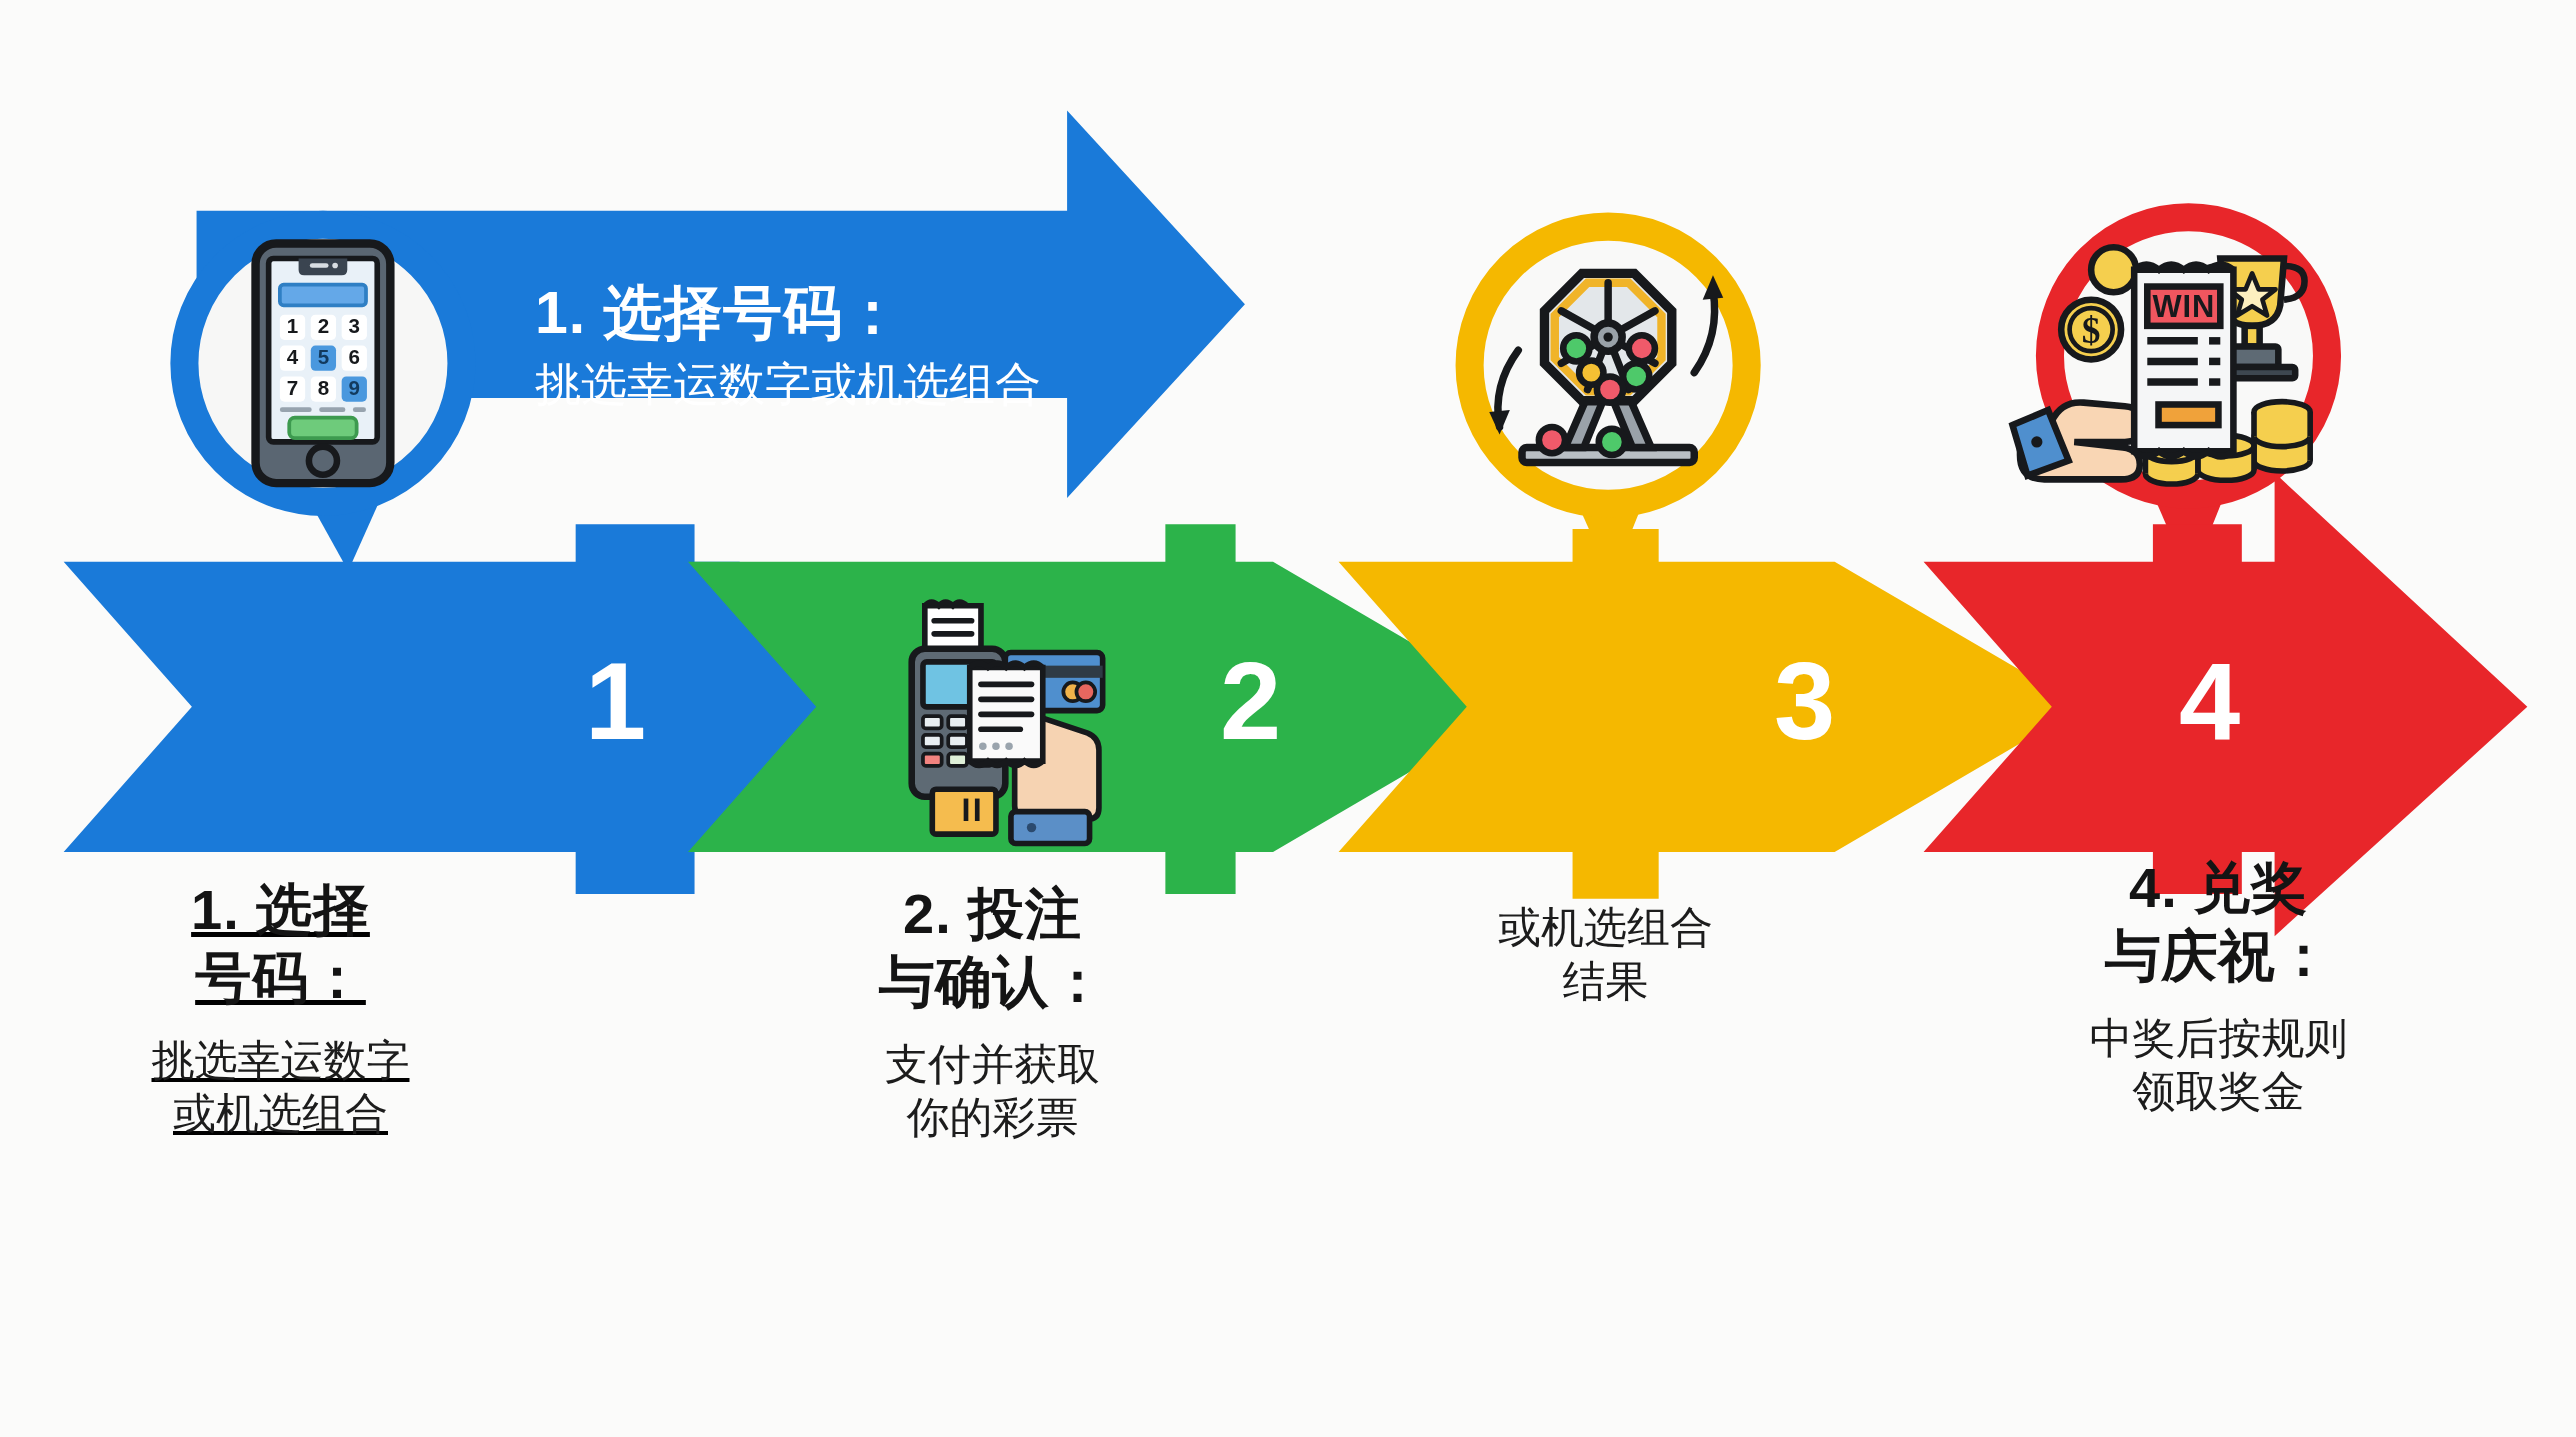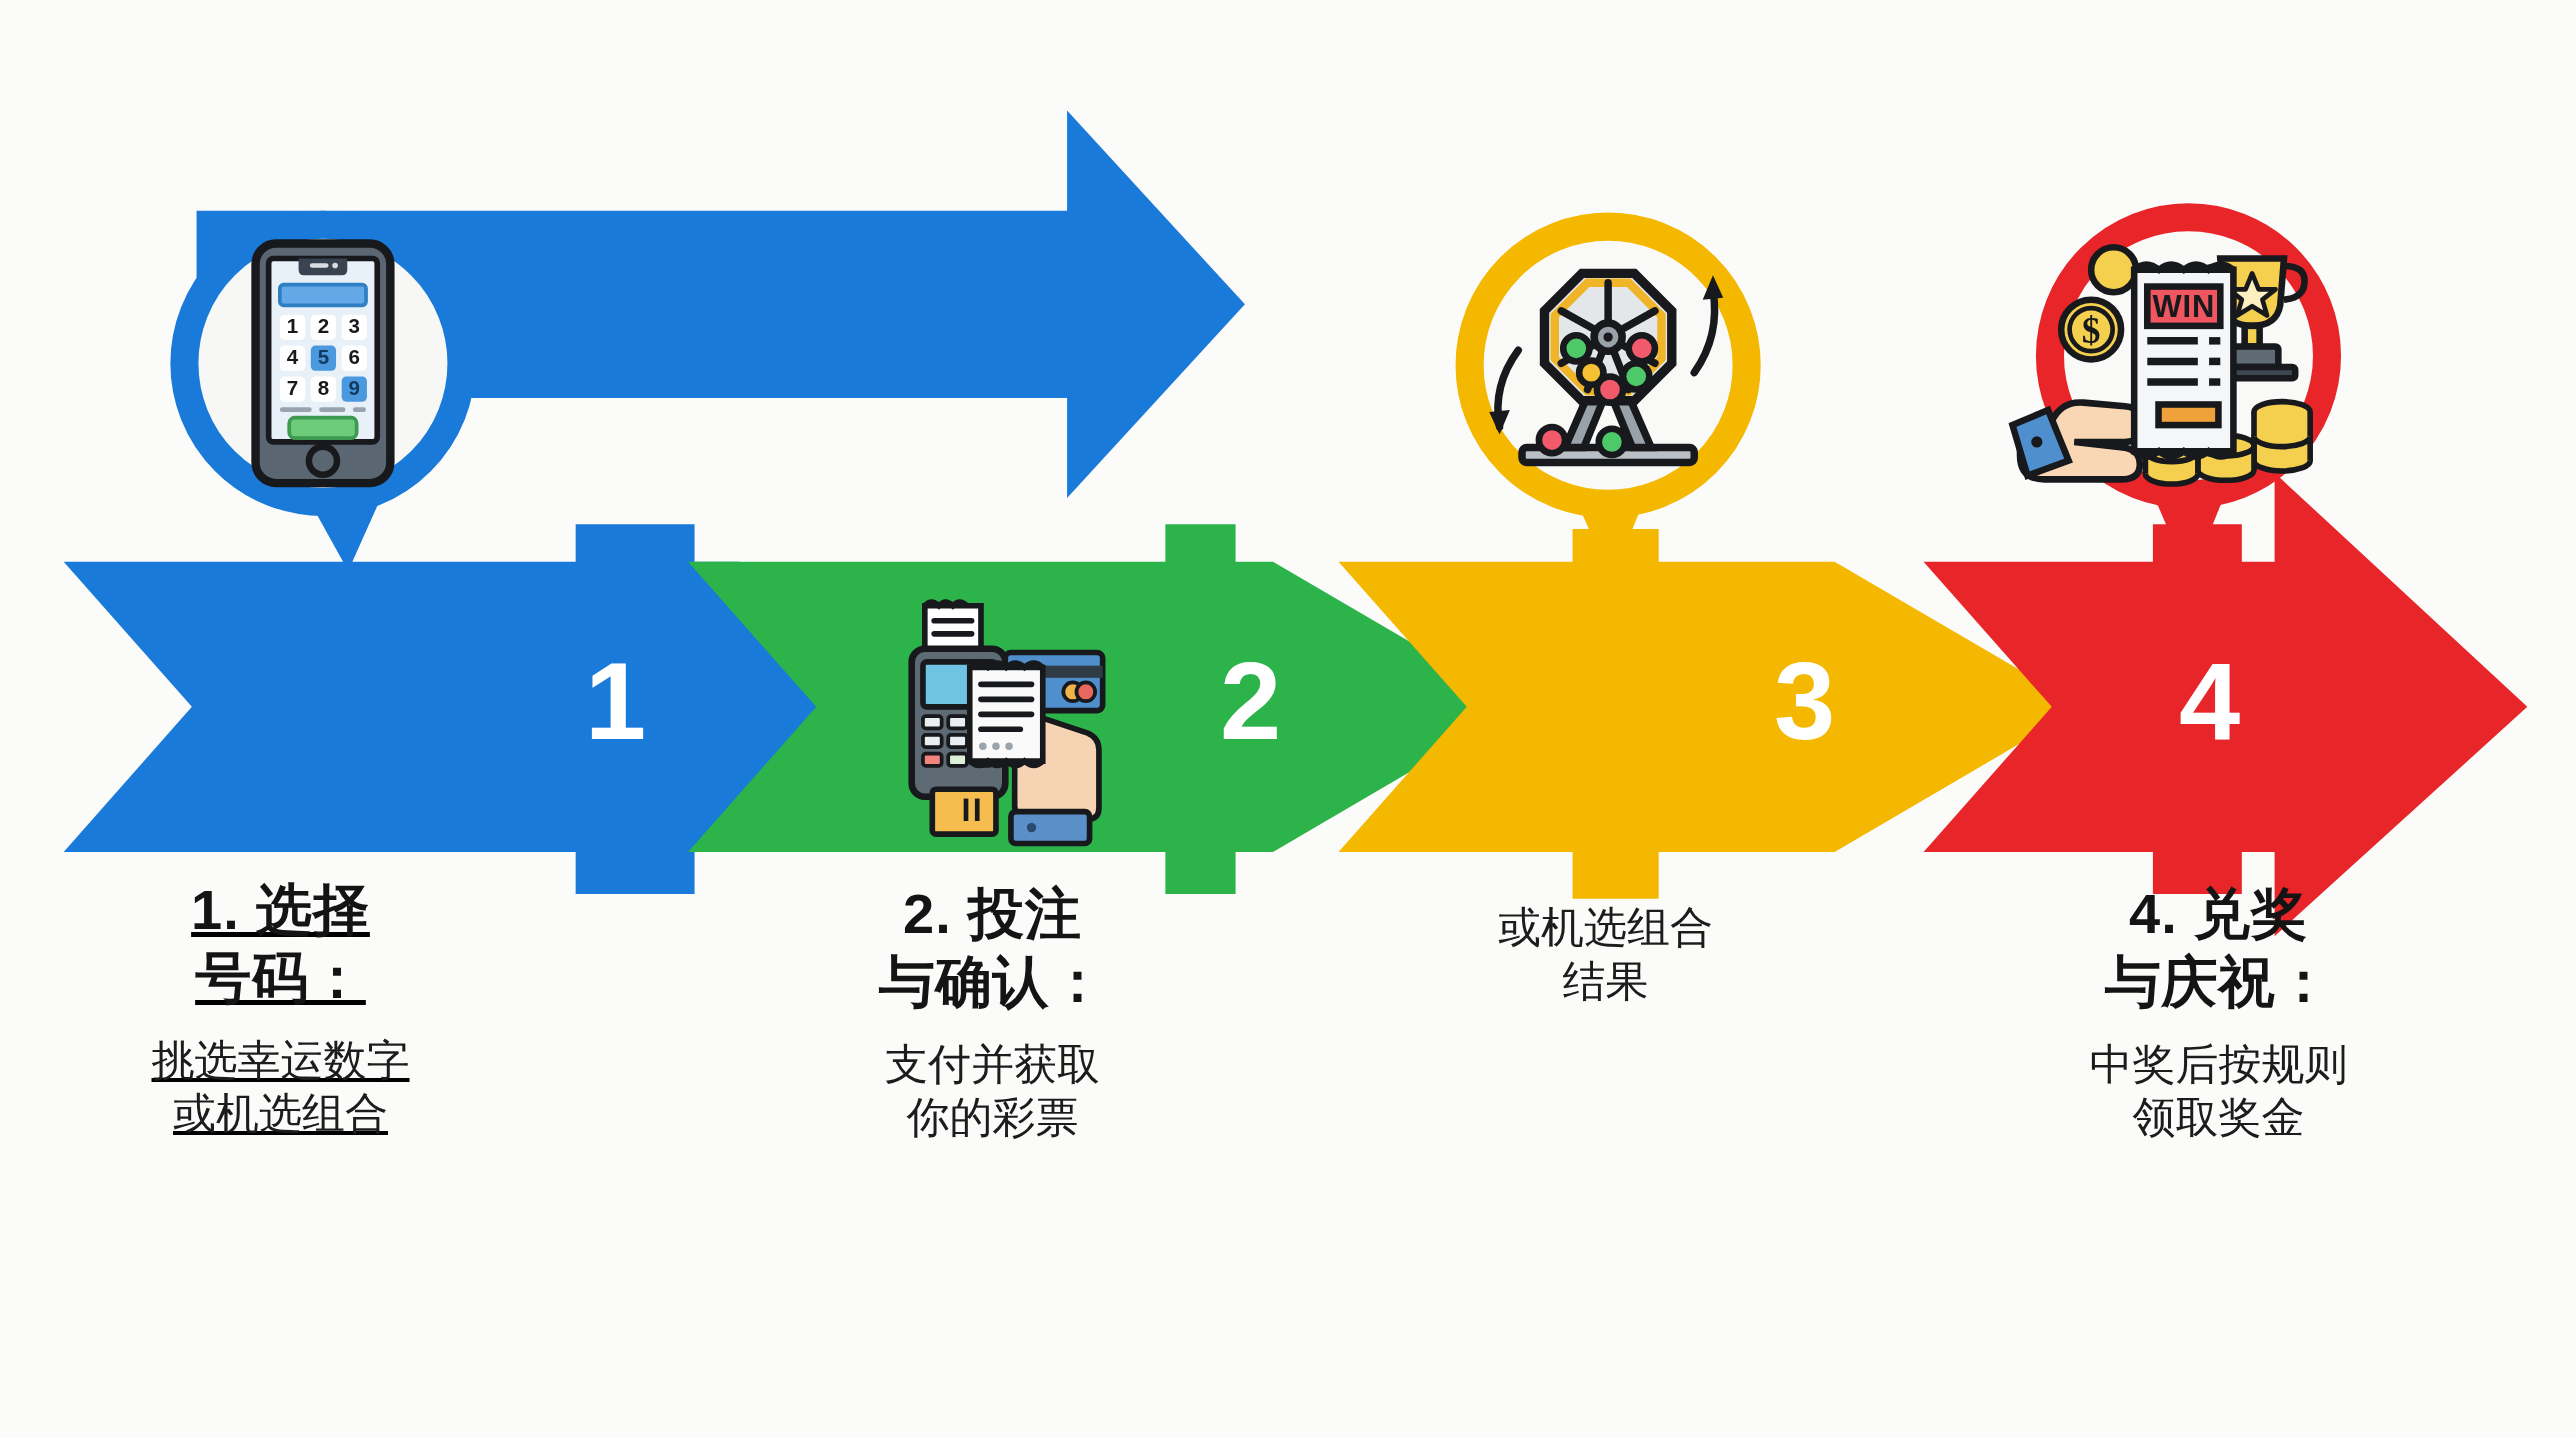--- a/index.html
+++ b/index.html
@@ -280,20 +280,24 @@
         <line x1="22" y1="-16" x2="34" y2="-16"></line>
         <line x1="-44" y1="6" x2="10" y2="6"></line>
         <line x1="22" y1="6" x2="34" y2="6"></line>
         <line x1="-44" y1="28" x2="10" y2="28"></line>
         <line x1="22" y1="28" x2="34" y2="28"></line>
       </g>
       <rect x="-32" y="52" width="64" height="22" fill="#f0a23a" stroke="#17191c" stroke-width="7"></rect>
     </g>
   </svg>
 
+  <div class="cap" style="left:535px; top:281px; width:599px;">
+    <div class="ct">1. 选择号码：</div>
+    <div class="cs">挑选幸运数字或机选组合</div>
+  </div>
 
   <div class="num" style="left:585px; top:646px;">1</div>
   <div class="num" style="left:1220px; top:646px;">2</div>
   <div class="num" style="left:1774px; top:646px;">3</div>
   <div class="num" style="left:2179px; top:646px;">4</div>
 
   <div class="lbl" style="left:28px; top:876px; width:505px;text-decoration:underline;">
     <div class="t">1. 选择
 号码：</div>
     <div class="s">挑选幸运数字
@@ -305,21 +309,21 @@
 与确认：</div>
     <div class="s">支付并获取
 你的彩票</div>
   </div>
 
   <div class="lbl" style="left:1362px; top:880px; width:487px;">
     <div class="s">或机选组合
 结果</div>
   </div>
 
-  <div class="lbl" style="left:1966px; top:880px; width:505px;">
+  <div class="lbl" style="left:1966px; top:854px; width:505px;">
     <div class="t">4. 兑奖
 与庆祝：</div>
     <div class="s">中奖后按规则
 领取奖金</div>
   </div>
 
 </div>
 
 
 </body></html>

